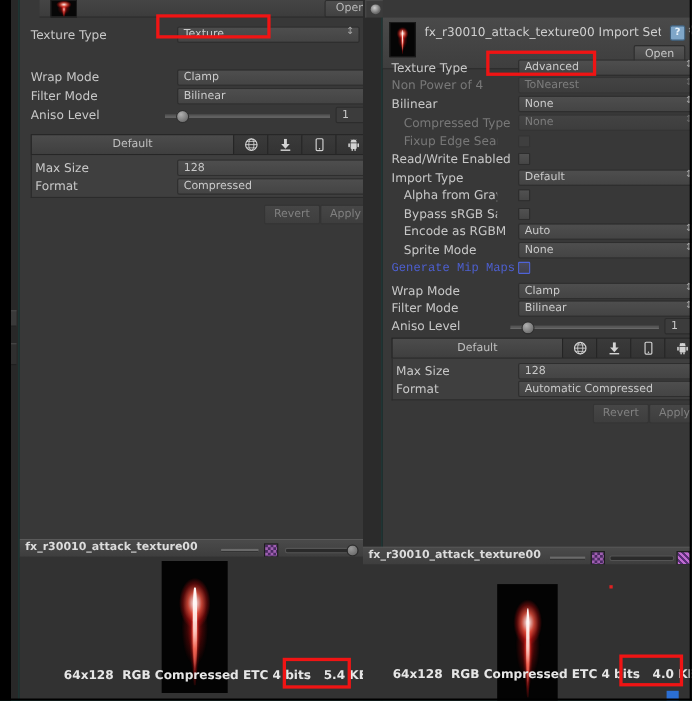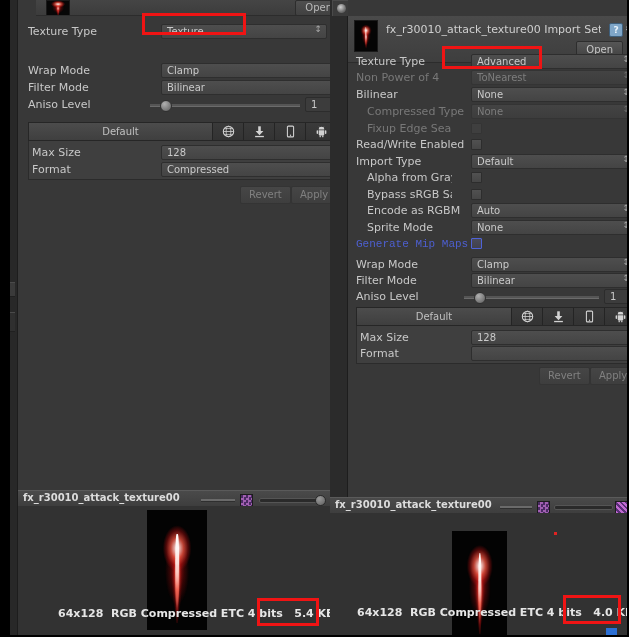--- a/index.html
+++ b/index.html
@@ -442,20 +442,21 @@
         <div class="lbl">Max Size</div>
         <div class="popup" style="left:111px;width:170px;">
           <div class="popup-txt">128</div>
           <div class="popup-arr">↕</div>
         </div>
       </div>
 
       <div class="row" style="left:12px;top:346px;width:275px;">
         <div class="lbl">Format</div>
         <div class="popup" style="left:111px;width:170px;">
+          <div class="popup-txt">Automatic Compressed</div>
           <div class="popup-arr">↕</div>
         </div>
       </div>
 
       <div class="btn-ra" style="left:191px;top:367px;">Revert</div>
       <div class="btn-ra" style="left:242px;top:367px;">Apply</div>
 
       <div class="prev-bar" style="left:-18px;top:497px;width:299px;">
         <div class="prev-name">fx_r30010_attack_texture00</div>
         <div class="prev-dash" style="left:170px;width:32px;"></div>

